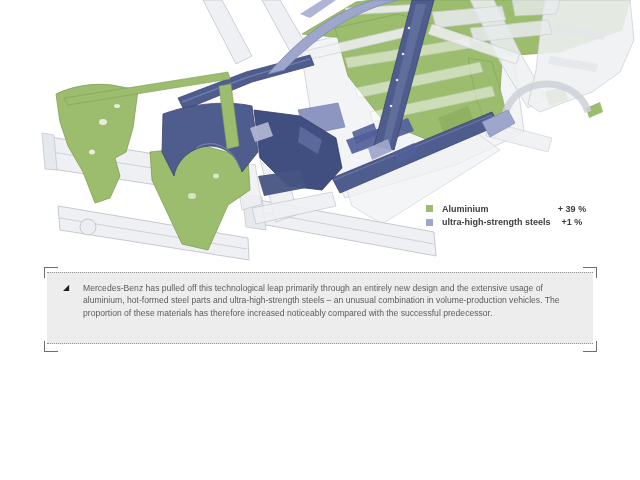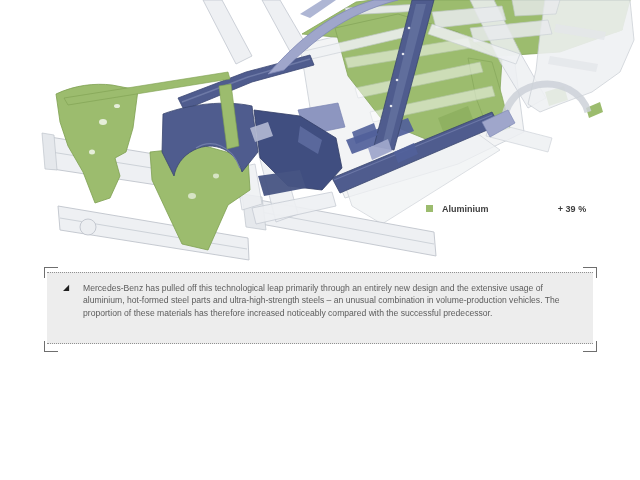--- a/index.html
+++ b/index.html
@@ -109,20 +109,25 @@
     <path d="M64,98 L228,72 L230,79 L68,105 Z" fill="#9cbc6e" stroke="#7da050" stroke-width=".6"></path>
     <path d="M219,86 L231,84 L239,146 L227,149 Z" fill="#9cbc6e" stroke="#7da050" stroke-width=".6"></path>
   </svg>
 
   <div class="legend">
     <div class="legend-row">
       <span class="legend-swatch" style="background: rgb(156, 188, 110);"></span>
       <span class="legend-label">Aluminium</span>
       <span class="legend-value">+ 39 %</span>
     </div>
+    <div class="legend-row">
+      <span class="legend-swatch" style="background: rgb(159, 166, 203);"></span>
+      <span class="legend-label">ultra-high-strength steels</span>
+      <span class="legend-value">+1 %</span>
+    </div>
   </div>
 
   <div class="mark tl"></div>
   <div class="mark tr"></div>
   <div class="mark bl"></div>
   <div class="mark br"></div>
 
   <div class="caption-box">
     <div class="caption-inner">
       <span class="caption-marker">◢</span>

